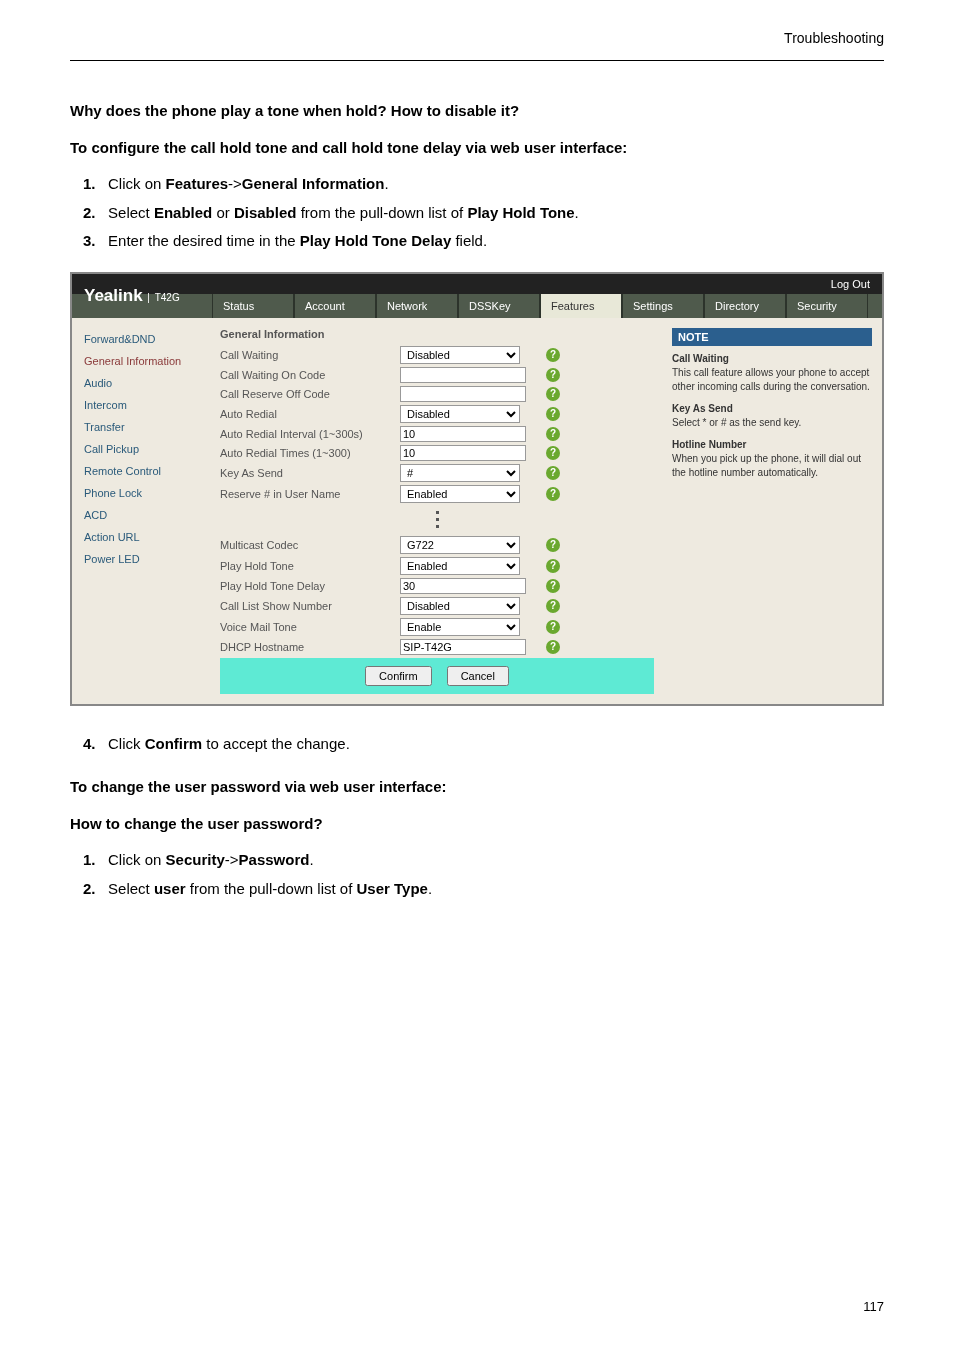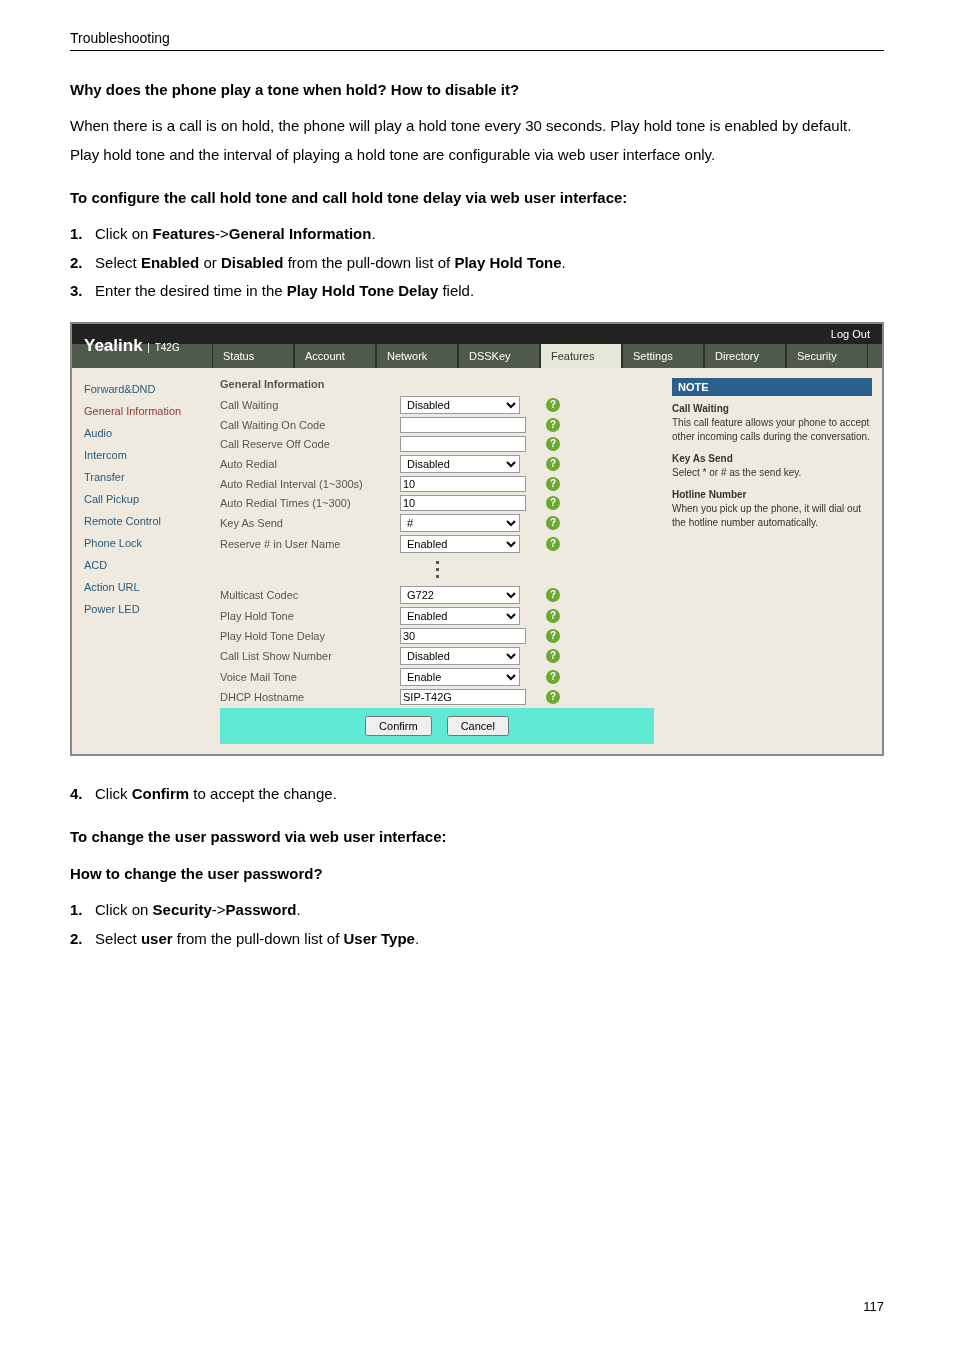--- a/index.html
+++ b/index.html
@@ -1,20 +1,20 @@
 <!DOCTYPE html>
 <html><head>
 <meta charset="utf-8">
 <style>
   html,body{margin:0;padding:0;font-family:Arial,Helvetica,sans-serif;color:#000;background:#fff}
   .page{width:954px;min-height:1350px;margin:0 auto;position:relative;box-sizing:border-box;padding:30px 70px 40px 70px}
-  .header-line{border-bottom:1px solid #000;padding-bottom:4px;margin-bottom:30px;font-size:14px}
+  .header-line{border-bottom:1px solid #000;padding-bottom:14px;margin-bottom:41px;text-align:right;font-size:14px}
   .h2{font-weight:bold;font-size:15px;margin:20px 0 14px 0}
   .body-text{font-size:15px;line-height:1.9}
-  ol.steps{list-style:none;padding-left:0;margin:0}
+  ol.steps{list-style:none;padding-left:0;margin:13px}
   ol.steps li{font-size:15px;line-height:1.9;padding-left:28px;text-indent:-28px}
   ol.steps .num{font-weight:bold}
   .bold{font-weight:bold}
   .page-num{position:absolute;bottom:36px;right:70px;font-size:13px}
 
   .screenshot{margin:16px 0 24px 0;border:2px solid #888;width:100%;box-sizing:border-box;font-size:11px;color:#333;background:#eeeeee;position:relative}
   .ss-logout{text-align:right;padding:4px 12px;background:#222;color:#fff;font-size:11px}
   .ss-brand{position:absolute;left:12px;top:12px;color:#fff;font-weight:bold;font-size:17px}
   .ss-tabs{display:flex;background:#4f5a4c}
   .ss-tabs .pad{width:140px}
@@ -43,21 +43,20 @@
 </head>
 <body>
 
 <div class="page">
 
   <div class="header-line">
     <span>Troubleshooting</span>
   </div>
 
   <div class="h2">Why does the phone play a tone when hold? How to disable it?</div>
-  <div class="body-text">When there is a call is on hold, the phone will play a hold tone every 30 seconds. Play hold tone is enabled by default. Play hold tone and the interval of playing a hold tone are configurable via web user interface only.</div>
 
   <div class="h2">To configure the call hold tone and call hold tone delay via web user interface:</div>
 
   <ol class="steps">
     <li>
       <span class="num">1.</span>&nbsp;&nbsp;
       <span>Click on </span><span class="bold">Features</span><span>-&gt;</span><span class="bold">General Information</span><span>.</span>
     </li>
     <li>
       <span class="num">2.</span>&nbsp;&nbsp;

